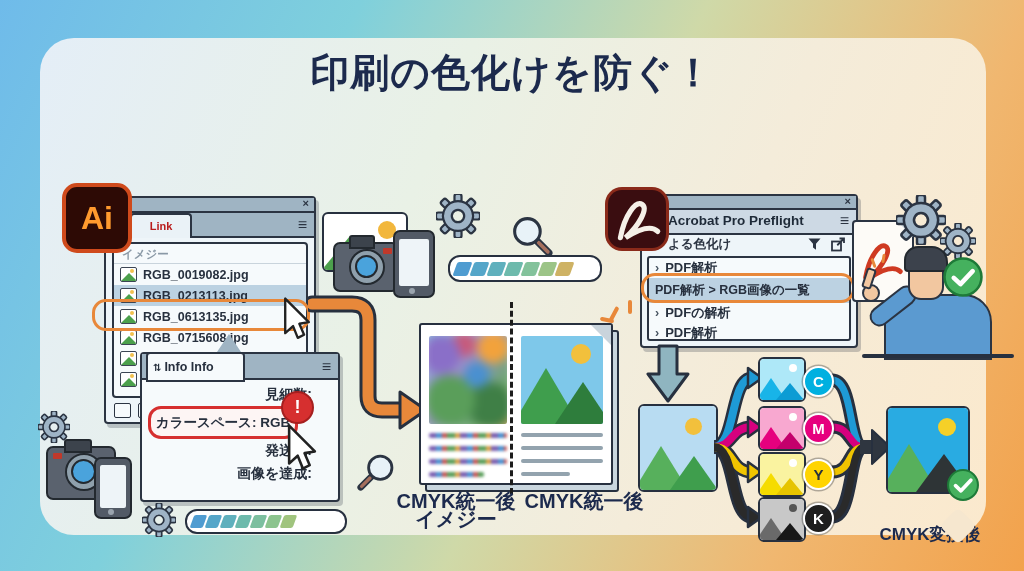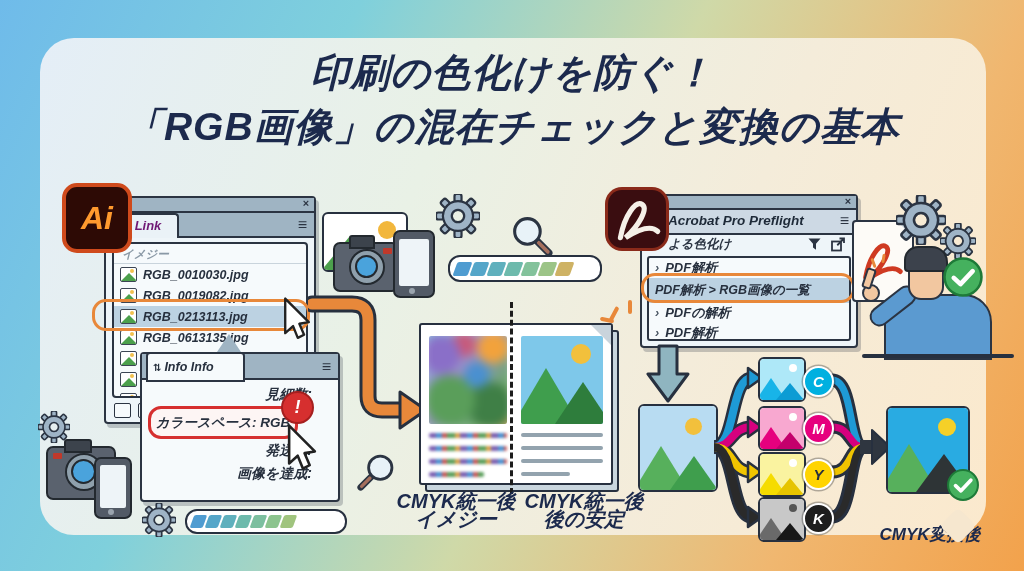--- a/index.html
+++ b/index.html
@@ -1,18 +1,18 @@
 <!DOCTYPE html>
 <html><head>
 <meta charset="utf-8">
 <style>
   html,body{margin:0;padding:0;}
   body{font-family:"Liberation Sans","DejaVu Sans",sans-serif;}
   #stage{position:relative;width:1024px;height:571px;overflow:hidden;
-    background:linear-gradient(115deg,#6fbbea 0%,#7fd0dc 28%,#cfd9a8 55%,#f0b770 80%,#f2a24c 100%);font-style:italic;}
+    background:linear-gradient(115deg,#6fbbea 0%,#7fd0dc 28%,#cfd9a8 55%,#f0b770 80%,#f2a24c 100%);}
   .abs{position:absolute;}
   #card{position:absolute;left:40px;top:38px;right:38px;bottom:36px;border-radius:34px;
     background:linear-gradient(112deg,#e4eef7 0%,#e9f1e6 38%,#f4ecda 68%,#fbe9cd 100%);}
   
   .title{position:absolute;left:0;width:1024px;text-align:center;color:#1c2a4d;font-weight:800;
     font-size:39px;letter-spacing:1px;}
   
   .panel{position:absolute;background:#eef5f9;border:2.5px solid #2b3442;border-radius:4px;box-shadow:3px 4px 0 rgba(43,52,66,.25);}
   .p-titlebar{position:absolute;left:0;right:0;top:0;background:#9fb4c3;border-bottom:2px solid #2b3442;}
   .p-x{position:absolute;right:5px;top:-1px;font-size:11px;font-weight:700;color:#2b3442;line-height:13px;}
@@ -80,36 +80,31 @@
         <circle cx="50" cy="50" r="44" fill="#45b15e" stroke="#1e7a38" stroke-width="6"></circle>
         <polyline points="28,52 44,67 73,36" fill="none" stroke="#fff" stroke-width="11" stroke-linecap="round" stroke-linejoin="round"></polyline>
       </symbol>
       <symbol id="swoosh" viewBox="0 0 56 56">
         <path d="M12,46 C16,24 27,10 33,14 C39,18 30,34 17,46 C28,39 41,33 48,40" fill="none" stroke-width="5" stroke-linecap="round"></path>
       </symbol>
     </defs>
   </svg>
 
   <div class="title" style="top:46px">印刷の色化けを防ぐ！</div>
-  <div class="title" style="top:100px">「RGB画像」の混在チェックと変換の基本</div>
 
   <div class="panel" style="left:104px;top:196px;width:208px;height:224px">
     <div class="p-titlebar" style="height:13px">
       <span class="p-x">×</span>
     </div>
     <div class="abs" style="left:0;right:0;top:15px;height:23px;background:#9fb4c3;border-bottom:2px solid #2b3442">
-      <div class="abs" style="left:11px;top:0;width:58px;height:23px;background:#eaf2f7;border:2px solid #2b3442;border-bottom:none;border-radius:4px 4px 0 0;text-align:center;font-weight:800;font-size:13px;color:#701a75;line-height:22px">Link</div>
+      <div class="abs" style="left:24px;top:0;width:58px;height:23px;background:#eaf2f7;border:2px solid #2b3442;border-bottom:none;border-radius:4px 4px 0 0;text-align:center;font-weight:800;font-size:11px;color:#b91c1c;line-height:22px">Link</div>
       <span class="p-burger" style="top:3px">≡</span>
     </div>
     <div class="abs" style="left:6px;top:44px;right:6px;height:152px;background:#f6fafc;border:2px solid #2b3442;border-radius:4px;overflow:hidden">
       <div style="padding:3px 8px 1px;font-size:11.5px;font-weight:700;color:#8a99a6;border-bottom:1.5px solid #c9d4dc">イメジー</div>
-      <div class="file-row">
-          <span class="thumb"></span>
-          <span>RGB_0010030.jpg</span>
-        </div>
       <div class="file-row">
           <span class="thumb"></span>
           <span>RGB_0019082.jpg</span>
         </div>
       <div class="file-row sel-row">
           <span class="thumb"></span>
           <span>RGB_0213113.jpg</span>
         </div>
       <div class="file-row">
           <span class="thumb"></span>
@@ -223,21 +218,20 @@
   <div class="abs" style="left:510px;top:302px;height:192px;border-left:3px dashed #1c1c1c"></div>
   <div class="spark" style="left:612px;top:306px;width:4px;height:16px;transform:rotate(28deg)"></div>
   <div class="spark" style="left:628px;top:300px;width:4px;height:14px;transform:rotate(0deg)"></div>
   <div class="spark" style="left:600px;top:318px;width:14px;height:4px;transform:rotate(12deg)"></div>
   <div class="label2" style="left:392px;top:492px;width:128px">
     <div>CMYK統一後</div>
       <div>イメジー</div>
   </div>
   <div class="label2" style="left:516px;top:492px;width:136px">
     <div>CMYK統一後</div>
-      <div>後の安定</div>
   </div>
 
   <div class="panel" style="left:640px;top:194px;width:214px;height:150px">
     <div class="p-titlebar" style="height:12px">
       <span class="p-x">×</span>
     </div>
     <div class="abs" style="left:0;right:0;top:14px;height:23px;background:#cdd9e4;border-bottom:2px solid #2b3442">
       <span class="abs" style="left:26px;top:3px;font-weight:800;font-size:13.5px;color:#1e2a38">Acrobat Pro Preflight</span>
       <span class="p-burger" style="top:2px">≡</span>
     </div>

